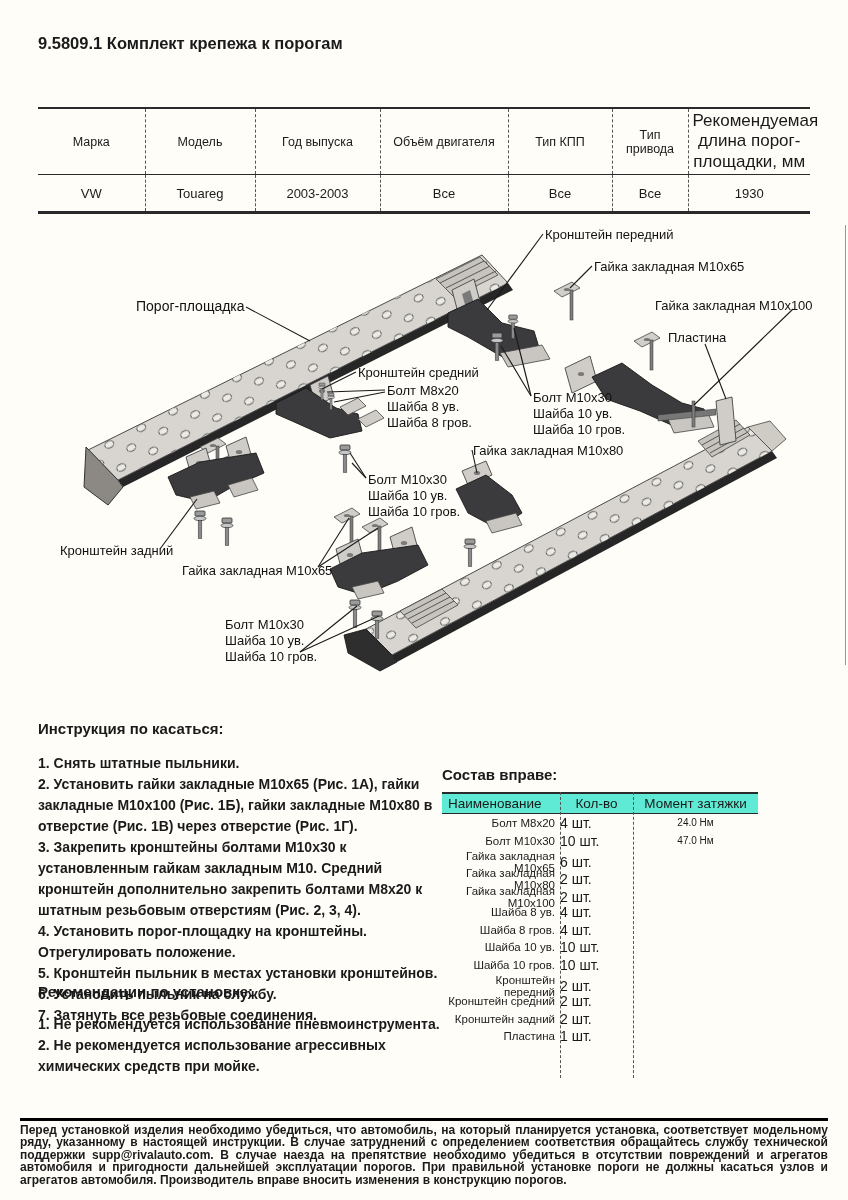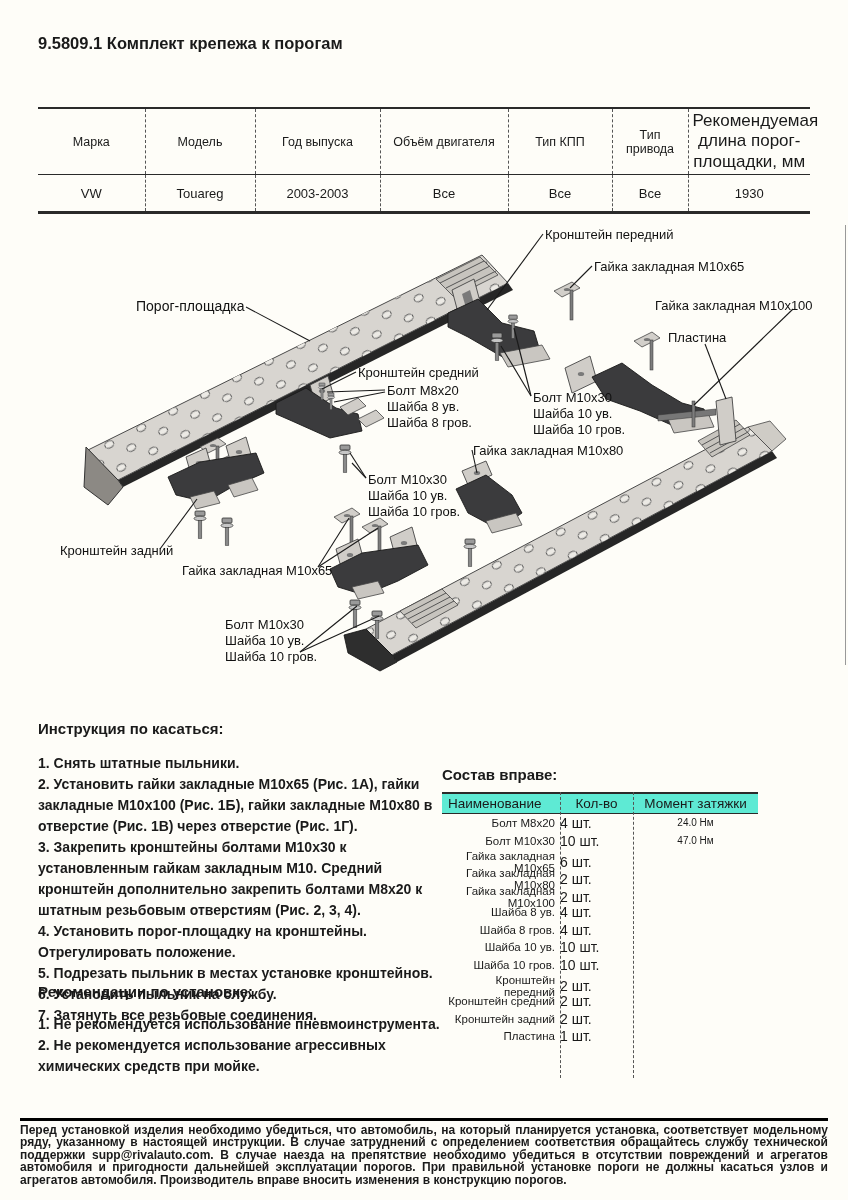--- a/index.html
+++ b/index.html
@@ -277,21 +277,21 @@
   </div>
 </div>
 
 <section class="install">
   <h2>Инструкция по касаться:</h2>
   <div class="steps">
     <div><b>1.</b> <span>Снять штатные пыльники.</span></div>
     <div><b>2.</b> <span>Установить гайки закладные М10х65 (Рис. 1А), гайки закладные М10х100 (Рис. 1Б), гайки закладные М10х80 в отверстие (Рис. 1В) через отверстие (Рис. 1Г).</span></div>
     <div><b>3.</b> <span>Закрепить кронштейны болтами М10х30 к установленным гайкам закладным М10. Средний кронштейн дополнительно закрепить болтами М8х20 к штатным резьбовым отверстиям (Рис. 2, 3, 4).</span></div>
     <div><b>4.</b> <span>Установить порог-площадку на кронштейны. Отрегулировать положение.</span></div>
-    <div><b>5.</b> <span>Подрезать пыльник в местах установке кронштейнов.</span></div>
+    <div><b>5.</b> <span>Кронштейн пыльник в местах установки кронштейнов.</span></div>
     <div><b>6.</b> <span>Установить пыльник на службу.</span></div>
     <div><b>7.</b> <span>Затянуть все резьбовые соединения.</span></div>
   </div>
 </section>
 
 <section class="recommend">
   <h2>Рекомендации по установке:</h2>
   <div class="steps">
     <div><b>1.</b> <span>Не рекомендуется использование пневмоинструмента.</span></div>
     <div><b>2.</b> <span>Не рекомендуется использование агрессивных химических средств при мойке.</span></div>

